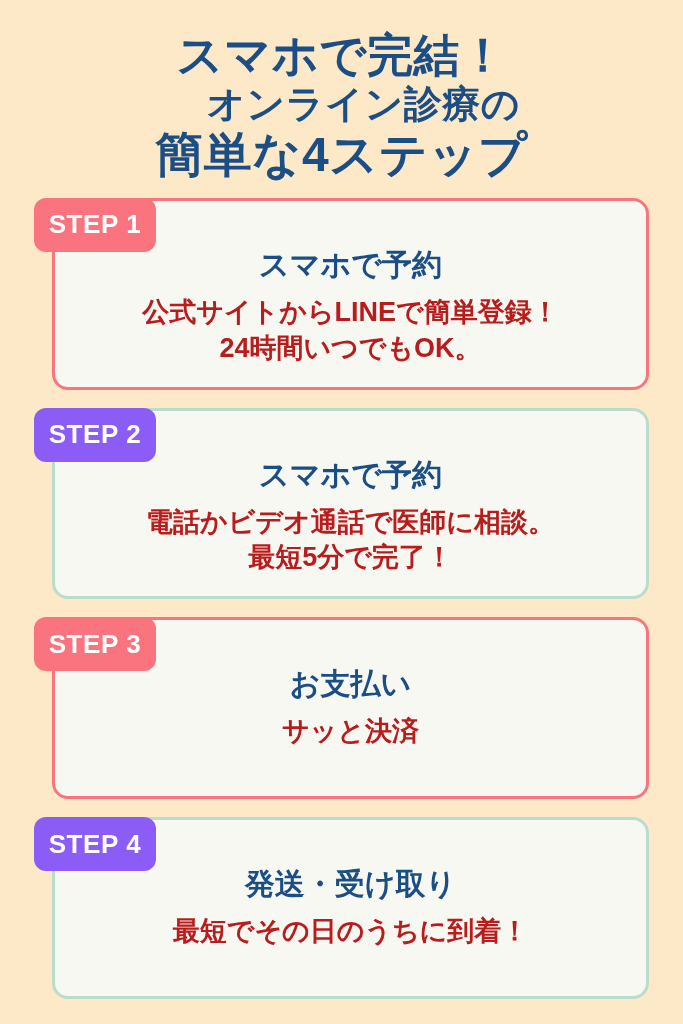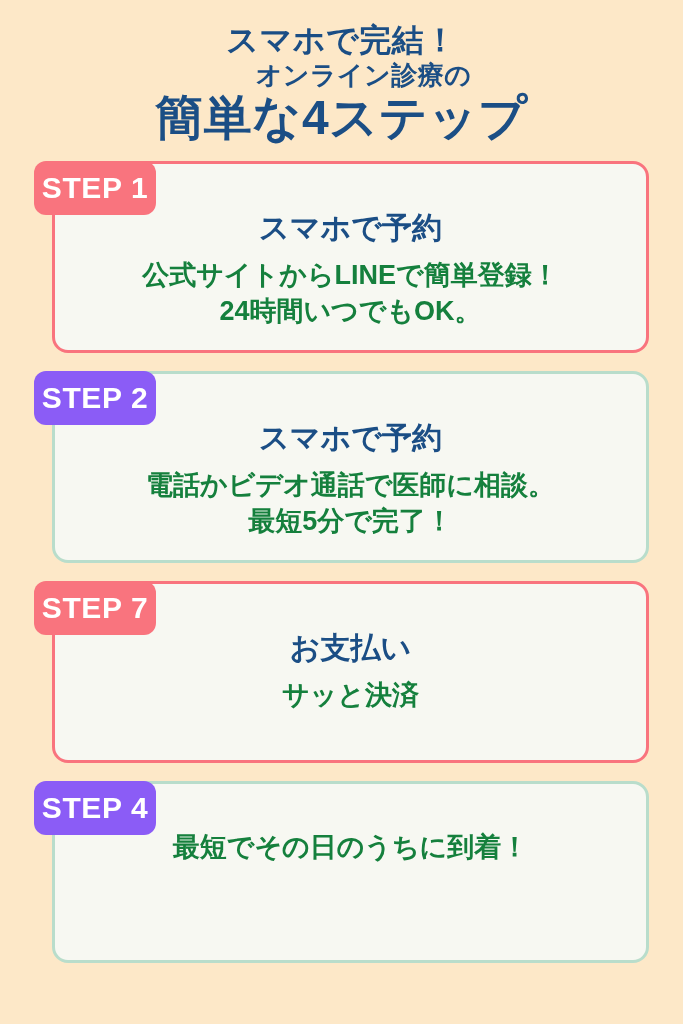--- a/index.html
+++ b/index.html
@@ -25,22 +25,22 @@
     padding-top: 22px;
     text-align: center;
     color: #1b4e85;
     font-weight: bold;
     letter-spacing: 0.5px;
   }
   .title-line {
     display: block;
     line-height: 1.18;
   }
-  .title-line-1 { font-size: 32px; }
-  .title-line-2 { font-size: 26px; padding-left: 44px; }
+  .title-line-1 { font-size: 46px; margin-top: 6px; }
+  .title-line-2 { font-size: 38px; padding-left: 44px; }
   .title-line-3 { font-size: 48px; }
 
   
   .steps {
     position: relative;
     margin-top: 14px;
   }
   .step {
     position: relative;
     margin: 0 34px 18px 34px;
@@ -67,36 +67,36 @@
     top: 0;
     left: 0;
     z-index: 3;
     display: flex;
     align-items: center;
     justify-content: center;
     width: 122px;
     height: 54px;
     border-radius: 12px;
     color: #ffffff;
-    font-size: 30px;
+    font-size: 26px;
     font-weight: bold;
     letter-spacing: 0.6px;
   }
   .step.pink .step-badge { background: #f9747e; }
   .step.mint .step-badge { background: #8b5cf6; }
 
   .step-heading {
     color: #1b4e85;
     font-size: 30px;
     font-weight: bold;
     line-height: 1.2;
     margin: 0 0 12px 0;
   }
   .step-desc {
-    color: #15803d;
+    color: #b91c1c;
     font-size: 27px;
     font-weight: bold;
     line-height: 1.33;
     margin: 0;
   }
   .step-desc-line { display: block; }
 </style>
 </head>
 <body>
 
@@ -132,25 +132,26 @@
       <div class="step-badge">STEP 2</div>
     </div>
 
     <div class="step pink">
       <div class="step-card">
         <p class="step-heading">お支払い</p>
         <p class="step-desc">
           <span class="step-desc-line">サッと決済</span>
         </p>
       </div>
-      <div class="step-badge">STEP 7</div>
+      <div class="step-badge">STEP 3</div>
     </div>
 
     <div class="step mint">
       <div class="step-card">
+        <p class="step-heading">発送・受け取り</p>
         <p class="step-desc">
           <span class="step-desc-line">最短でその日のうちに到着！</span>
         </p>
       </div>
       <div class="step-badge">STEP 4</div>
     </div>
 
   </div>
 </div>
 

